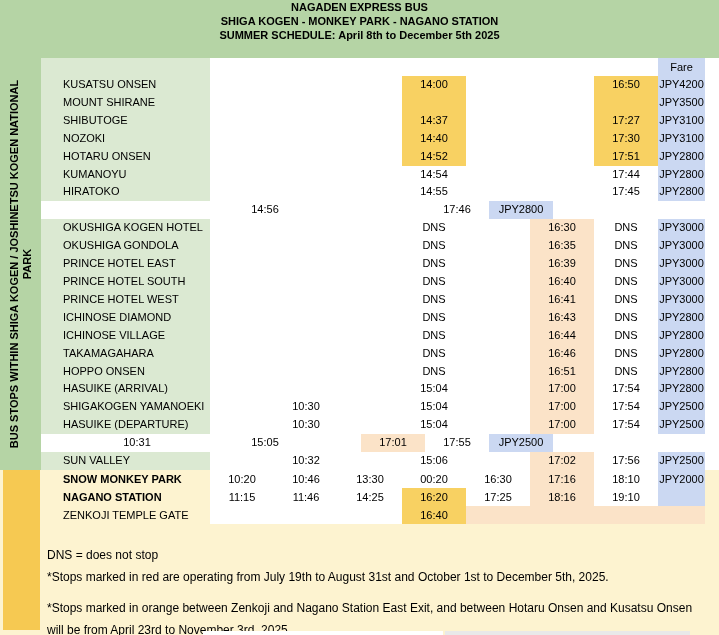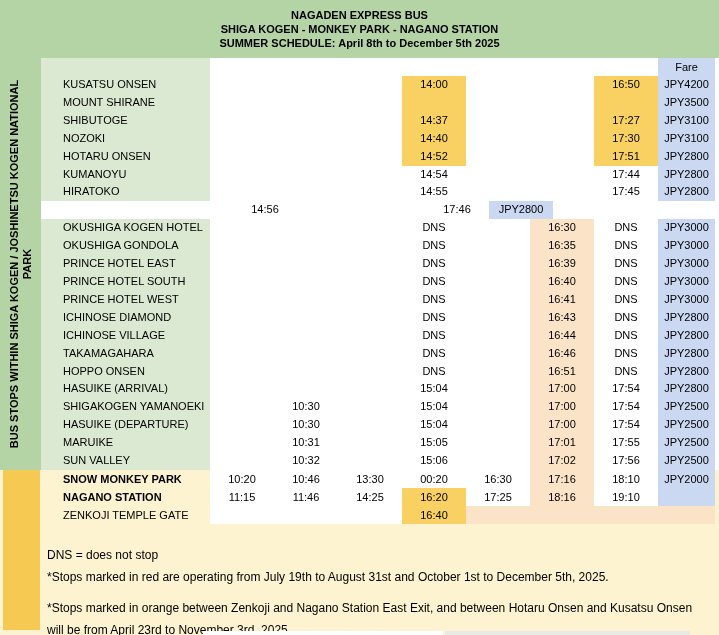--- a/index.html
+++ b/index.html
@@ -1,21 +1,21 @@
 <!DOCTYPE html>
 <html><head>
 <meta charset="utf-8">
 <style>
   html,body{margin:0;padding:0;background:#fff;}
   .page{position:relative;width:719px;height:635px;overflow:hidden;
         font-family:"Liberation Sans",sans-serif;color:#000;background:#fff;}
 
   
   .banner{position:absolute;left:0;top:0;width:719px;height:58px;
-          background:var(--green);text-align:center;padding-top:8px;box-sizing:border-box;}
+          background:var(--green);text-align:center;box-sizing:border-box;}
   .bt{font-size:11px;font-weight:bold;line-height:14px;}
 
   
   .notes-bg{position:absolute;left:0;top:470px;width:719px;height:165px;
             background:var(--cream);box-sizing:border-box;padding:79px 0 0 47px;}
   .note{font-size:12px;line-height:13px;margin:0 0 9px 0;}
   .note.sp{margin-top:18px;}
 
   
   .side-green{position:absolute;left:0;top:58px;width:41px;height:412px;background:var(--green);}
@@ -31,21 +31,21 @@
   .row.hdr{height:18px;line-height:18px;}
   .row.park{height:17.909px;line-height:17.909px;}
   .row.city{height:18px;line-height:18px;}
   .name{width:169px;font-size:11px;padding-left:22px;box-sizing:border-box;
         white-space:nowrap;overflow:hidden;}
   .park .name,.hdr-name{background:var(--lightgreen);}
   .city .name{background:var(--cream);}
   .name.b{font-weight:bold;}
   .cell{width:64px;text-align:center;font-size:11px;background:#fff;
         white-space:nowrap;overflow:hidden;}
-  .row > div:nth-child(9){width:57px;}
+  .row > div:nth-child(9){width:47px;}
   .cell.hl-y{background:var(--yellow);}
   .cell.hl-o{background:var(--peach);}
   .cell.fare{background:var(--blue);}
 
   
   .sliver{position:absolute;height:4px;top:631px;}
   .s1{left:203px;width:240px;background:#ffffff;}
   .s2{left:445px;width:245px;background:#e9e9e9;}
 </style>
 </head>
@@ -299,21 +299,20 @@
           <div class="cell"></div>
           <div class="cell">10:30</div>
           <div class="cell"></div>
           <div class="cell">15:04</div>
           <div class="cell"></div>
           <div class="cell hl-o">17:00</div>
           <div class="cell">17:54</div>
           <div class="cell fare">JPY2500</div>
         </div>
         <div class="row park">
-          <div class="name">MARUIKE</div>
           <div class="cell"></div>
           <div class="cell">10:31</div>
           <div class="cell"></div>
           <div class="cell">15:05</div>
           <div class="cell"></div>
           <div class="cell hl-o">17:01</div>
           <div class="cell">17:55</div>
           <div class="cell fare">JPY2500</div>
         </div>
         <div class="row park">

